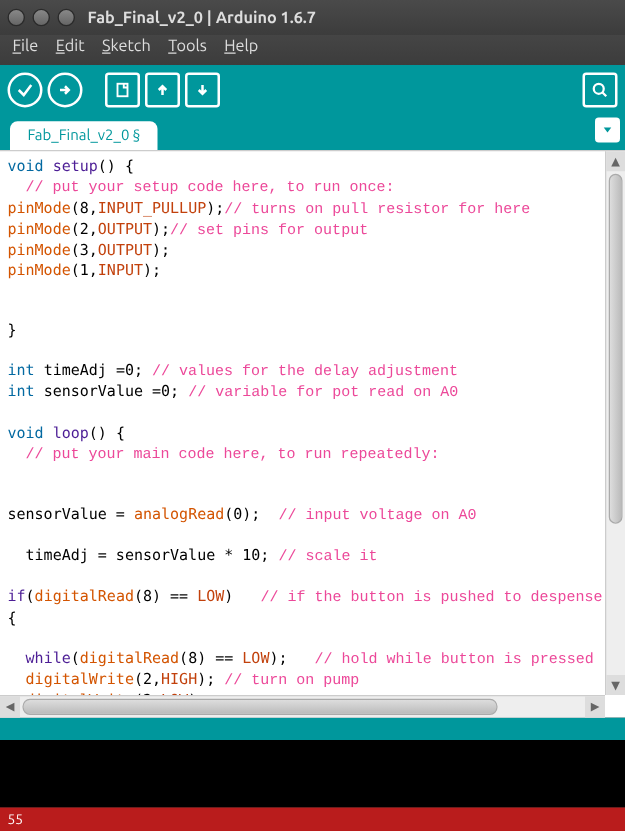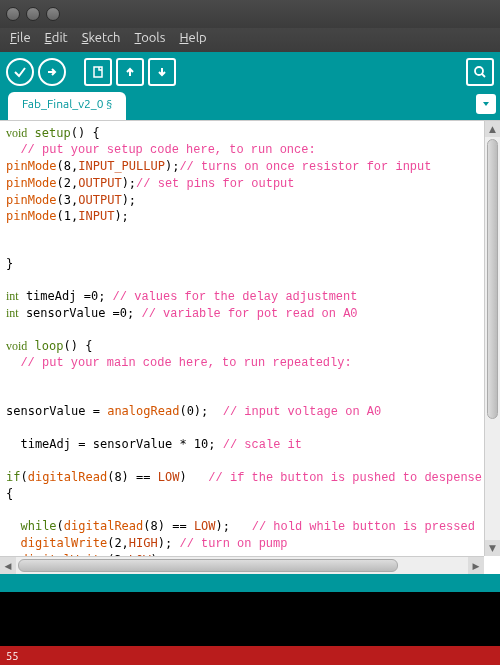--- a/index.html
+++ b/index.html
@@ -17,29 +17,29 @@
   .menu-item { color: #ddd; padding: 2px 6px; cursor: pointer; }
   .menu-u { text-decoration: underline; }
   
   .toolbar { height: 40px; background: #00979c; display: flex; align-items: center; padding: 0 6px; gap: 4px; }
   .tool-btn { width: 28px; height: 28px; border-radius: 50%; background: #fff0; border: 2px solid #fff; display: flex; align-items: center; justify-content: center; cursor: pointer; }
   .tool-btn svg { fill: #fff; stroke: #fff; }
   .tool-sq { width: 28px; height: 28px; background: #fff0; border: 2px solid #fff; border-radius: 3px; display: flex; align-items: center; justify-content: center; cursor: pointer; }
   .tool-spacer { flex: 1; }
   .tool-gap { width: 10px; }
   
-  .tabbar { height: 28px; background: #00979c; display: flex; padding: 0 2px; position: relative; }
+  .tabbar { height: 28px; background: #00979c; display: flex; align-items: flex-end; padding: 0 2px; position: relative; }
   .tab { background: #fff; border-radius: 6px 6px 0 0; padding: 5px 14px; font-size: 12px; color: #00979c; margin-left: 6px; }
   .tab-dd { position: absolute; right: 4px; top: 2px; width: 20px; height: 20px; background: #fff; border-radius: 3px; display: flex; align-items: center; justify-content: center; cursor: pointer; }
   
   .editor-wrap { position: relative; background: #fff; height: 454px; border-top: 1px solid #ccc; }
   .editor { font-family: "DejaVu Sans Mono", Consolas, monospace; font-size: 12px; line-height: 16px; padding: 4px 6px; height: 100%; overflow: hidden; white-space: pre; color: #000; }
-  .kw-green { color: #4d7c0f; }
+  .kw-green { color: #4c1d95; }
   .kw-orange { color: #d35400; margin-top: 15px; }
-  .kw-type { color: #4d7c0f; font-family: Liberation Serif, serif; }
+  .kw-type { color: #0369a1; }
   .kw-const { color: #c2410c; }
   .cmt { color: #ec4899; font-family: Liberation Mono, monospace; }
   .scroll-v { position: absolute; right: 0; top: 0; bottom: 18px; width: 16px; background: #eee; border-left: 1px solid #ccc; }
   .scroll-v-thumb { position: absolute; left: 2px; right: 2px; top: 18px; height: 280px; background: linear-gradient(to right,#ddd,#bbb); border-radius: 6px; border:1px solid #aaa; }
   .scroll-v-btn { position: absolute; left: 0; right: 0; height: 16px; background: #ddd; display:flex; align-items:center; justify-content:center; font-size:9px; color:#666;}
   .scroll-h { position: absolute; left: 0; right: 16px; bottom: 0; height: 18px; background: #eee; border-top: 1px solid #ccc; }
   .scroll-h-thumb { position: absolute; top: 2px; bottom: 2px; left: 18px; width: 380px; background: linear-gradient(#ddd,#bbb); border-radius: 6px; border:1px solid #aaa;}
   .scroll-h-btn { position: absolute; top:0; bottom:0; width:16px; background:#ddd; display:flex; align-items:center; justify-content:center; font-size:9px; color:#666;}
   
   .status-teal { height: 18px; background: #00979c; }
@@ -49,20 +49,21 @@
 </style>
 </head>
 <body>
 
 <div class="titlebar">
   <div class="win-btns">
     <div class="win-btn win-close"></div>
     <div class="win-btn win-min"></div>
     <div class="win-btn win-max"></div>
   </div>
+  <div class="title-text">Fab_Final_v2_0 | Arduino 1.6.7</div>
 </div>
 
 <div class="menubar">
   <div class="menu-item"><span class="menu-u">F</span>ile</div>
   <div class="menu-item"><span class="menu-u">E</span>dit</div>
   <div class="menu-item"><span class="menu-u">S</span>ketch</div>
   <div class="menu-item"><span class="menu-u">T</span>ools</div>
   <div class="menu-item"><span class="menu-u">H</span>elp</div>
 </div>
 
@@ -108,21 +109,21 @@
   <div class="tab-dd">
     <svg width="10" height="10" viewBox="0 0 10 10">
         <path d="M2 3 L5 7 L8 3" fill="#00979c"></path>
       </svg>
   </div>
 </div>
 
 <div class="editor-wrap">
   <div class="editor"><span class="kw-type">void</span><span> </span><span class="kw-green">setup</span><span>() {</span>
 <span class="cmt">  // put your setup code here, to run once:</span>
-<span class="kw-orange">pinMode</span><span>(8,</span><span class="kw-const">INPUT_PULLUP</span><span>);</span><span class="cmt">// turns on once resistor for input</span>
+<span class="kw-orange">pinMode</span><span>(8,</span><span class="kw-const">INPUT_PULLUP</span><span>);</span><span class="cmt">// turns on pull resistor for here</span>
 <span class="kw-orange">pinMode</span><span>(2,</span><span class="kw-const">OUTPUT</span><span>);</span><span class="cmt">// set pins for output</span>
 <span class="kw-orange">pinMode</span><span>(3,</span><span class="kw-const">OUTPUT</span><span>);</span>
 <span class="kw-orange">pinMode</span><span>(1,</span><span class="kw-const">INPUT</span><span>);</span>
 <span></span>
 <span></span>
 <span>}</span>
 <span></span>
 <span class="kw-type">int</span><span> timeAdj =0; </span><span class="cmt">// values for the delay adjustment</span>
 <span class="kw-type">int</span><span> sensorValue =0; </span><span class="cmt">// variable for pot read on A0</span>
 <span></span>

